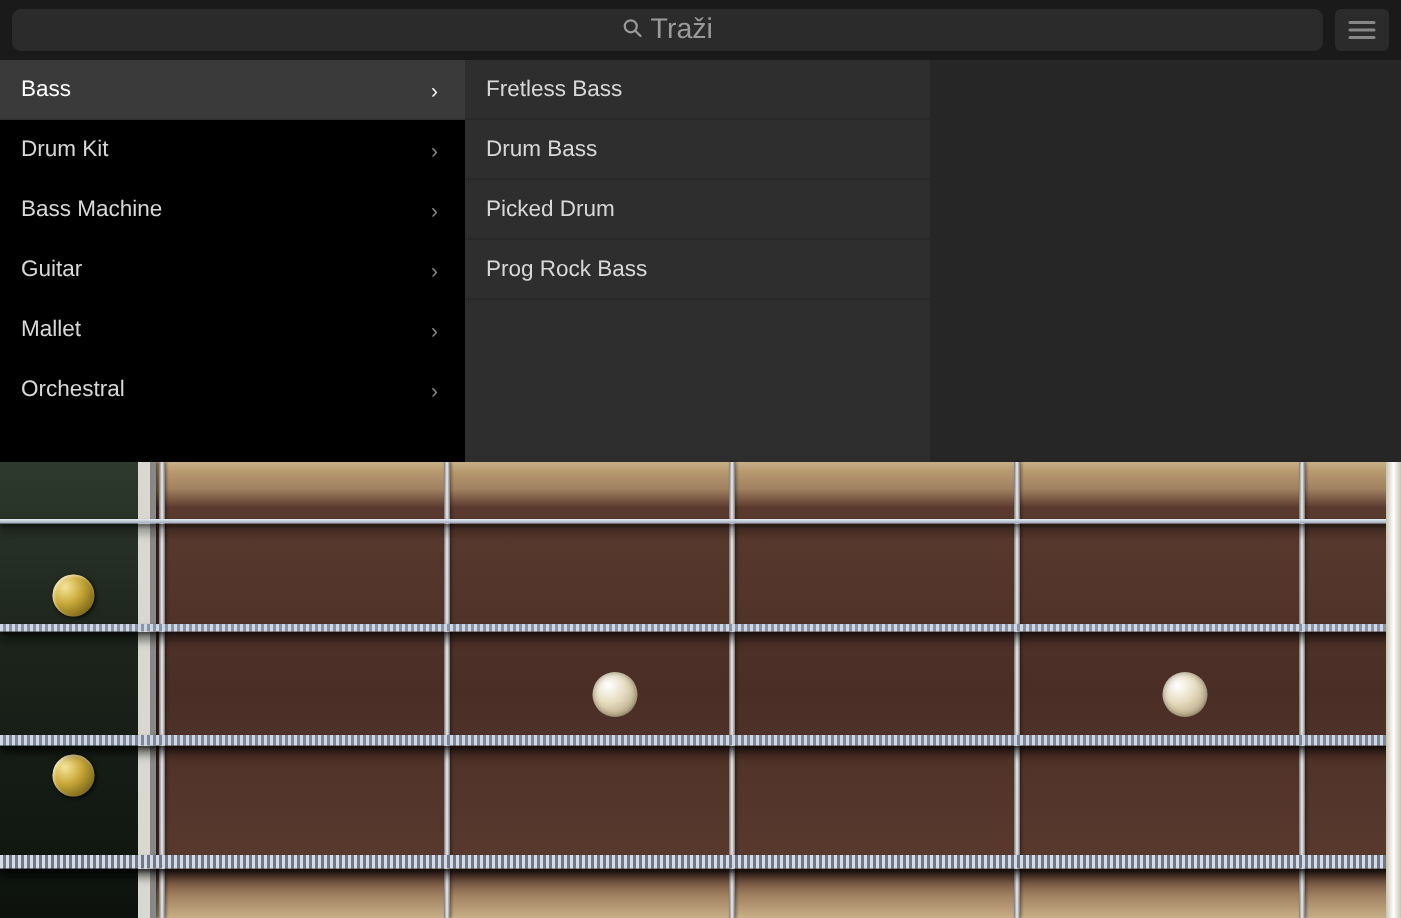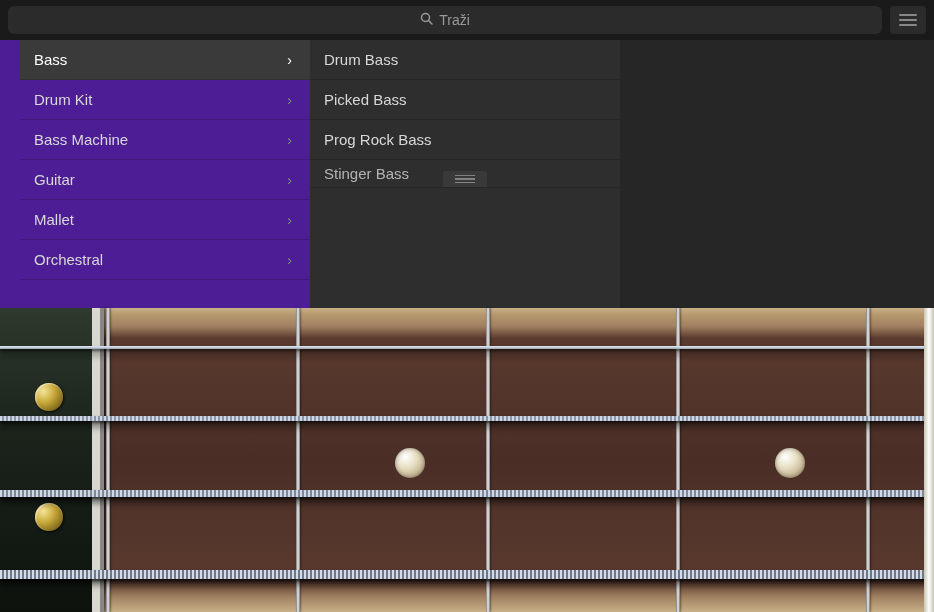--- a/index.html
+++ b/index.html
@@ -24,21 +24,21 @@
     }
     .search-field {
       flex: 1;
       height: 28px;
       background: #2b2b2b;
       border-radius: 6px;
       display: flex;
       align-items: center;
       justify-content: center;
       color: #9a9a9a;
-      font-size: 14px;
+      font-size: 19px;
       gap: 6px;
     }
     .burger {
       width: 36px;
       height: 28px;
       background: #2b2b2b;
       border-radius: 4px;
       display: flex;
       flex-direction: column;
       align-items: center;
@@ -50,21 +50,21 @@
     
     .panels {
       position: absolute;
       top: 40px;
       left: 0;
       width: 100%;
       height: 268px;
       display: flex;
       background: #2a2a2a;
     }
-    .col1 { width: 310px; background: #4c1d95; padding-left: 20px; }
+    .col1 { width: 310px; background: #000000; }
     .col2 { width: 310px; background: #2e2e2e; }
     .col3 { flex: 1; background: #262626; }
 
     .row {
       height: 40px;
       display: flex;
       align-items: center;
       padding: 0 18px 0 14px;
       color: #d8d8d8;
       font-size: 15px;
@@ -203,35 +203,30 @@
         <span>Mallet</span>
         <span class="chev">›</span>
       </div>
       <div class="row cat">
         <span>Orchestral</span>
         <span class="chev">›</span>
       </div>
     </div>
   <div class="col2" id="preset-col">
       <div class="row preset">
+        <span>Fretless Bass</span>
+      </div>
+      <div class="row preset">
         <span>Drum Bass</span>
       </div>
       <div class="row preset">
-        <span>Picked Bass</span>
+        <span>Picked Drum</span>
       </div>
       <div class="row preset">
         <span>Prog Rock Bass</span>
-      </div>
-      <div class="row preset last">
-        <span>Stinger Bass</span>
-        <div class="mini-handle">
-          <span></span>
-          <span></span>
-          <span></span>
-        </div>
       </div>
     </div>
   <div class="col3"></div>
 </div>
 
 <div class="instrument">
   <div class="headstock">
     <div class="tuner t1"></div>
     <div class="tuner t2"></div>
   </div>

